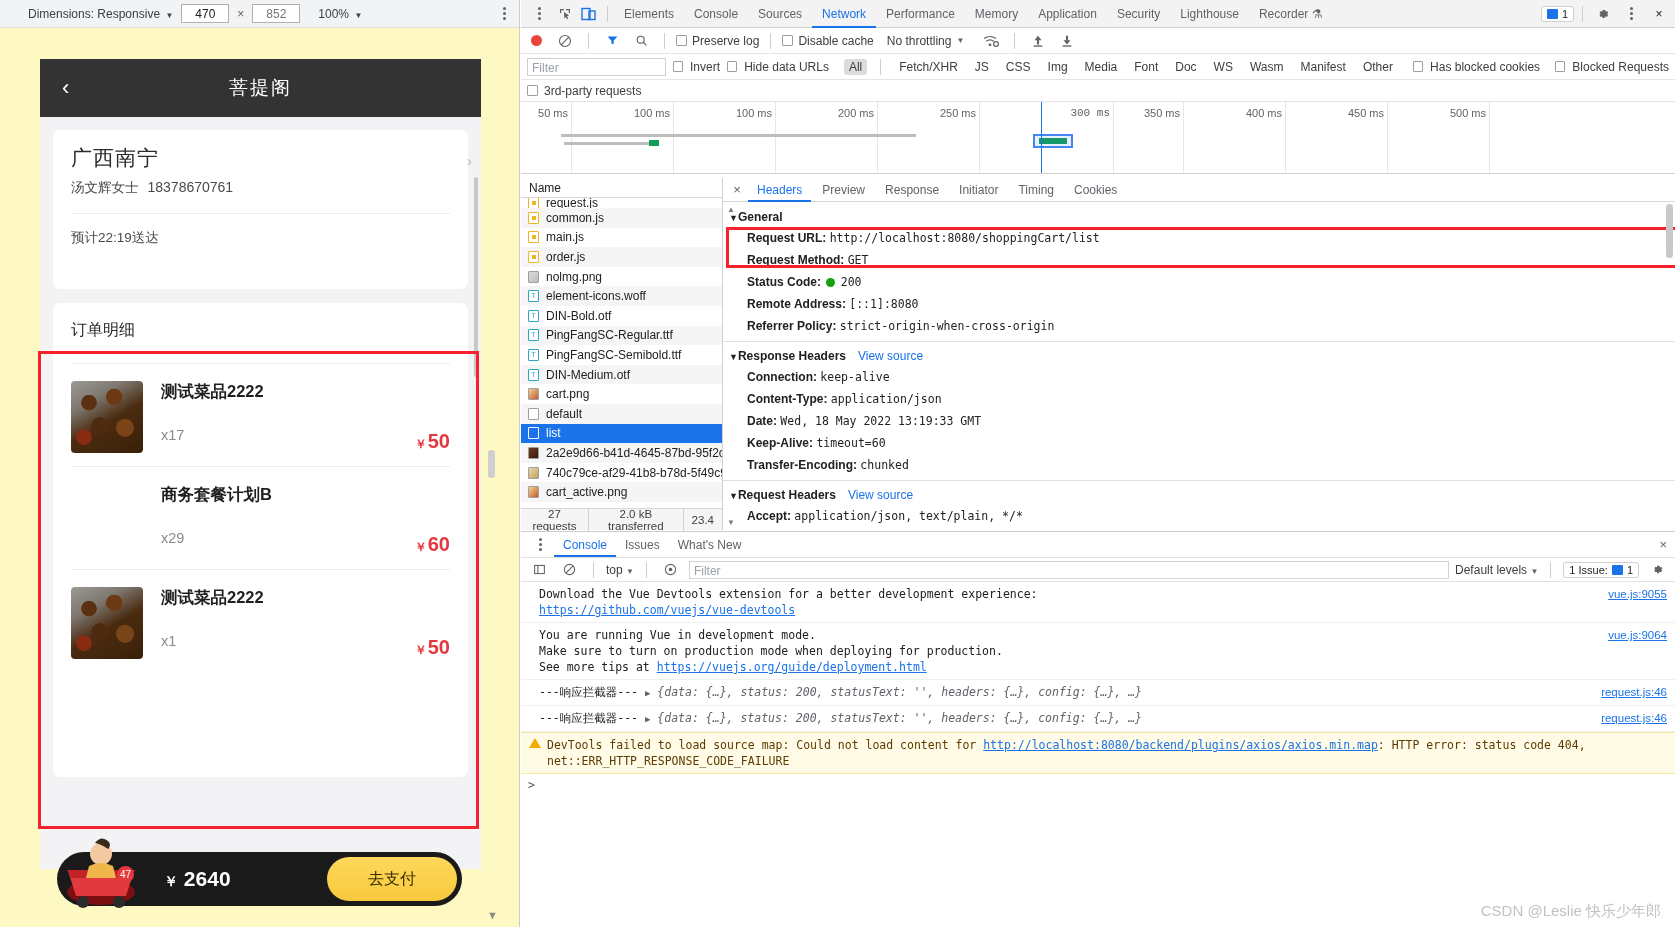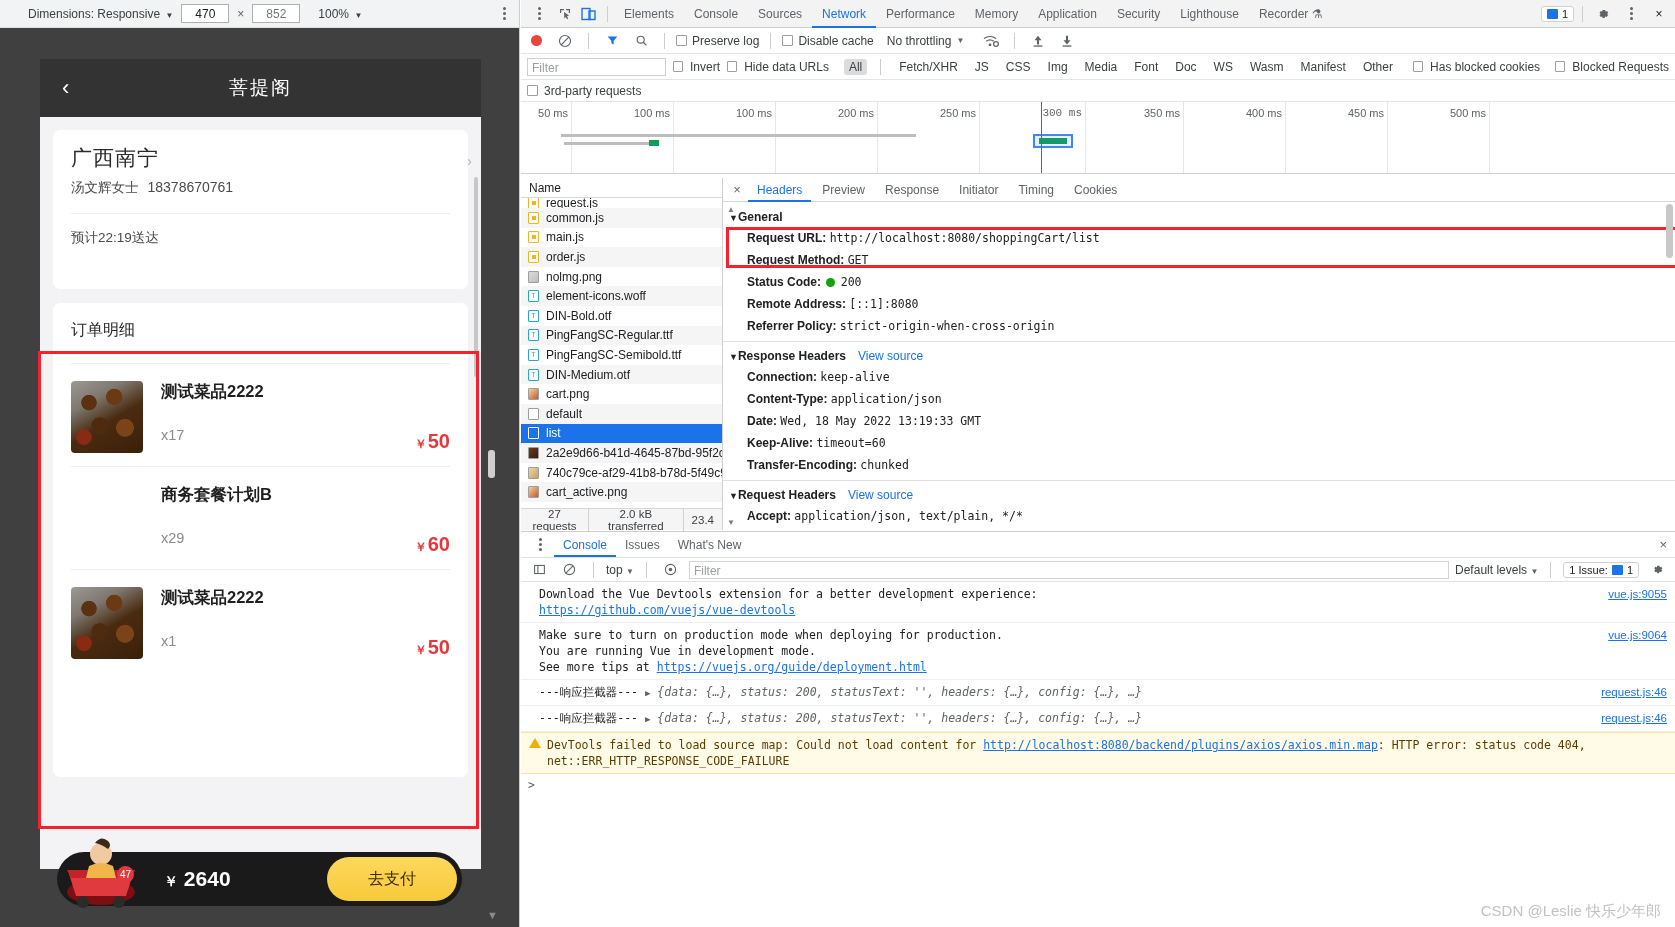--- a/index.html
+++ b/index.html
@@ -9,21 +9,21 @@
     font-family:"Liberation Sans", sans-serif;
     font-size:12px;
     background:#fff;
     overflow:hidden;
     position:relative;
   }
 
   
   #device-area {
     position:absolute; left:0; top:0; width:520px; height:927px;
-    background:#404040;
+    background:#fef9c3;
     border-right:1px solid #cdcdcd;
   }
   #device-toolbar {
     height:28px; background:#f1f3f4;
     display:flex; align-items:center; gap:8px;
     padding:0 10px 0 28px;
     font-size:12px; color:#3c4043;
     border-bottom:1px solid #e0e0e0;
     position:relative;
   }
@@ -577,21 +577,21 @@
       </div>
     <div class="ov-tick" style="left:254px;">
         <span>100 ms</span>
       </div>
     <div class="ov-tick" style="left:356px;">
         <span>200 ms</span>
       </div>
     <div class="ov-tick" style="left:458px;">
         <span>250 ms</span>
       </div>
-    <div class="ov-tick" style="left:564px;font-family:Liberation Mono, monospace;">
+    <div class="ov-tick" style="left:592px;font-family:Liberation Mono, monospace;">
         <span>300 ms</span>
       </div>
     <div class="ov-tick" style="left:662px;">
         <span>350 ms</span>
       </div>
     <div class="ov-tick" style="left:764px;">
         <span>400 ms</span>
       </div>
     <div class="ov-tick" style="left:866px;">
         <span>450 ms</span>
@@ -827,22 +827,22 @@
     </div>
 
     <div class="console-body">
       <div class="c-msg">
         <span class="c-src">vue.js:9055</span>
         <div>Download the Vue Devtools extension for a better development experience:</div>
         <div class="c-link">https://github.com/vuejs/vue-devtools</div>
       </div>
       <div class="c-msg">
         <span class="c-src">vue.js:9064</span>
+        <div>You are running Vue in development mode.</div>
         <div>Make sure to turn on production mode when deploying for production.</div>
-        <div>You are running Vue in development mode.</div>
         <div>
           <span>See more tips at </span><span class="c-link">https://vuejs.org/guide/deployment.html</span>
         </div>
       </div>
       <div class="c-msg">
         <span class="c-src">request.js:46</span>
         <span>---响应拦截器---</span>
         <span class="c-tri">▶</span>
         <span class="c-italic">{data: {…}, status: 200, statusText: '', headers: {…}, config: {…}, …}</span>
       </div>

